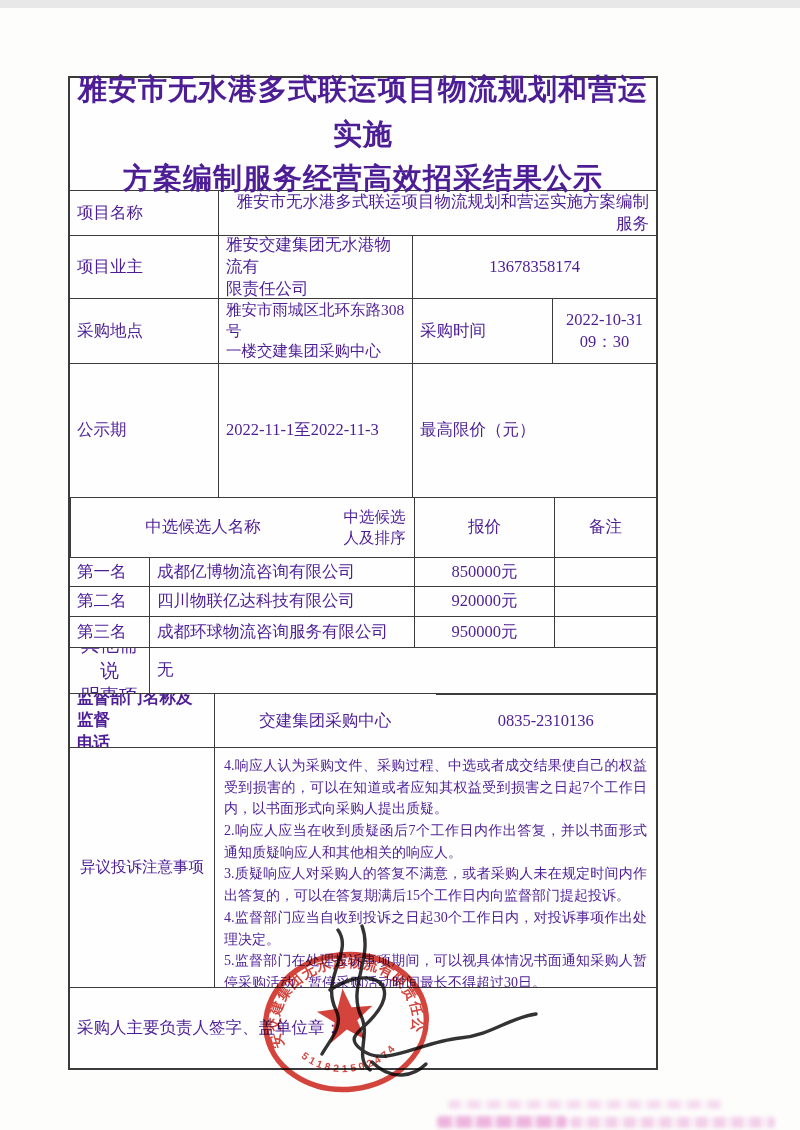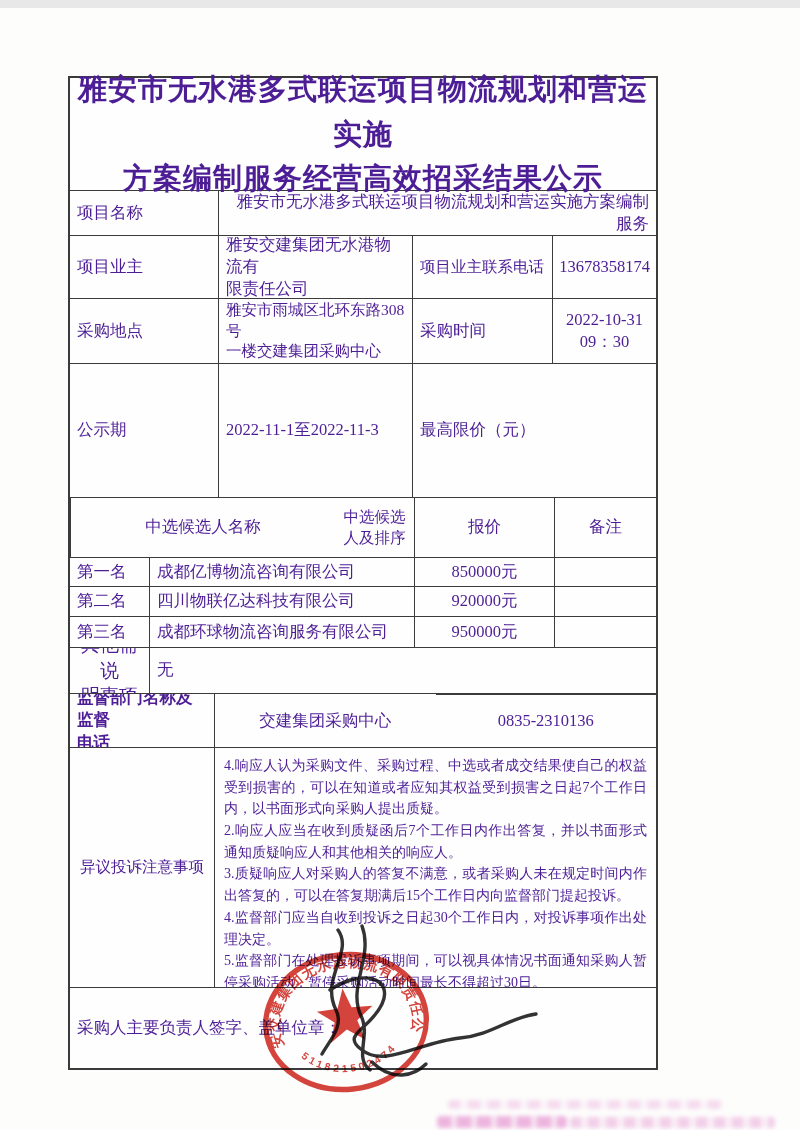--- a/index.html
+++ b/index.html
@@ -71,21 +71,20 @@
 
     <div class="row" style="height:45px;text-align:right;">
       <div class="cell nol" style="width:148px;">项目名称</div>
       <div class="cell grow">雅安市无水港多式联运项目物流规划和营运实施方案编制服务</div>
     </div>
 
     <div class="row" style="height:63px;">
       <div class="cell nol" style="width:148px;">项目业主</div>
       <div class="cell pre" style="width:194px;">雅安交建集团无水港物流有
 限责任公司</div>
-      <div class="cell" style="width:140px;font-size:15.5px;">项目业主联系电话</div>
       <div class="cell ctr grow">13678358174</div>
     </div>
 
     <div class="row" style="height:65px;">
       <div class="cell nol" style="width:148px;">采购地点</div>
       <div class="cell pre" style="width:194px;font-size:15.5px;">雅安市雨城区北环东路308号
 一楼交建集团采购中心</div>
       <div class="cell" style="width:140px;">采购时间</div>
       <div class="cell ctr pre grow">2022-10-31
 09：30</div>

